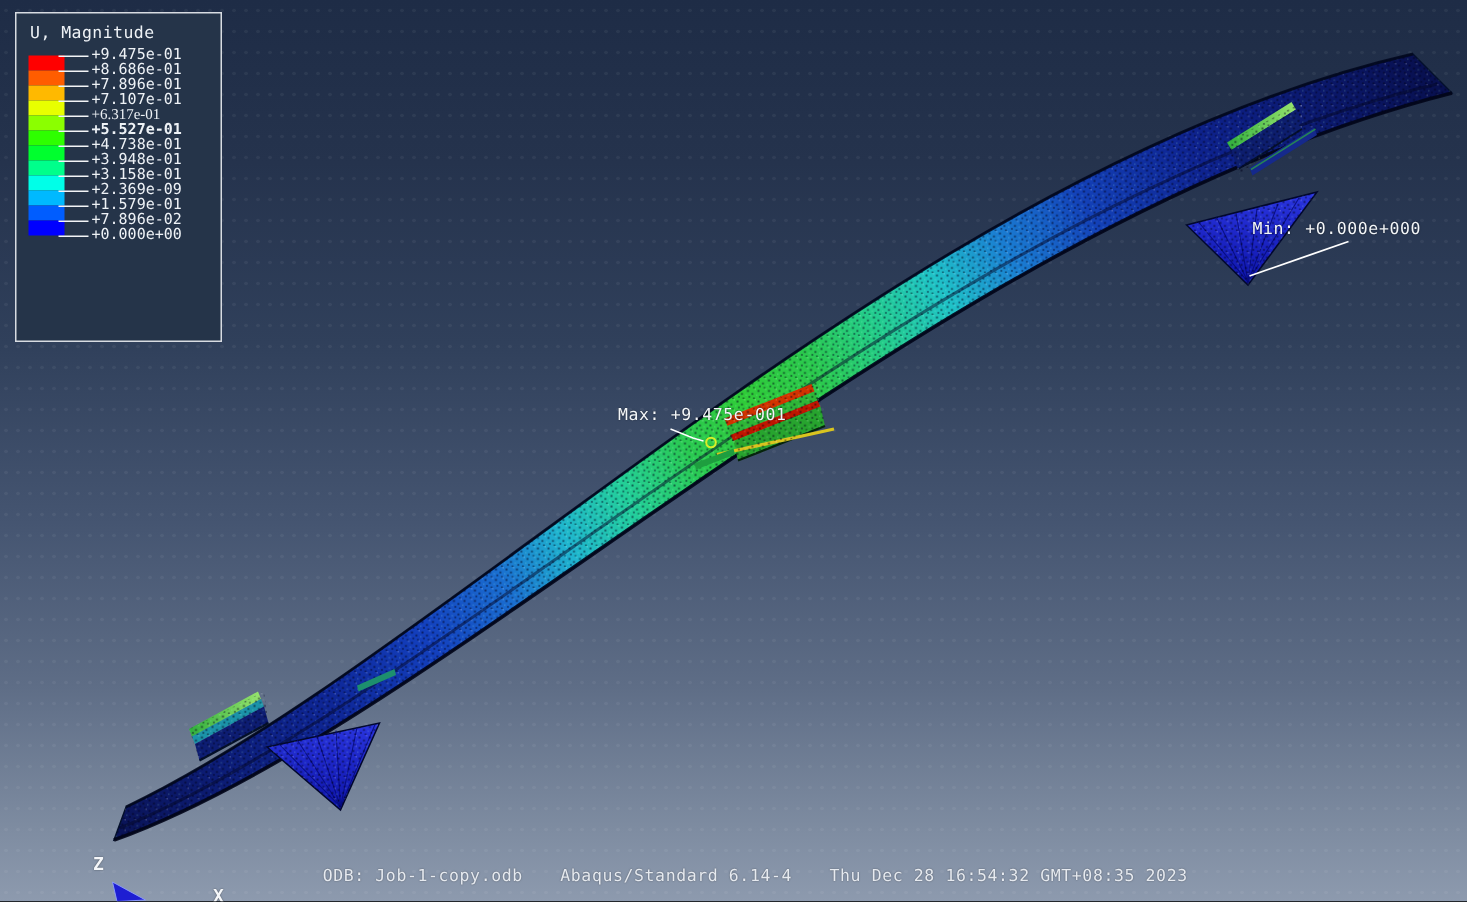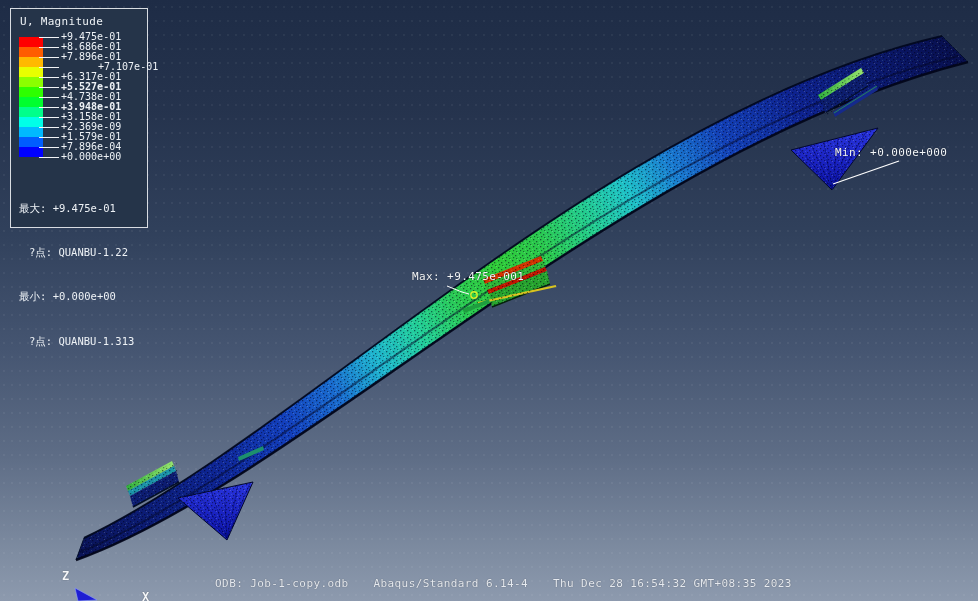--- a/index.html
+++ b/index.html
@@ -156,54 +156,48 @@
         <div class="tick" style="top: 0px;"></div>
         <div class="ticklabel" style="top: 0px;">+9.475e-01</div>
         <div class="swatch" style="top: 10px; background: rgb(255, 93, 0);"></div>
         <div class="tick" style="top: 10px;"></div>
         <div class="ticklabel" style="top: 10px;">+8.686e-01</div>
         <div class="swatch" style="top: 20px; background: rgb(255, 185, 0);"></div>
         <div class="tick" style="top: 20px;"></div>
         <div class="ticklabel" style="top: 20px;">+7.896e-01</div>
         <div class="swatch" style="top: 30px; background: rgb(232, 255, 0);"></div>
         <div class="tick" style="top: 30px;"></div>
-        <div class="ticklabel" style="top: 30px; margin-left: 37px;">+7.107e-01</div>
+        <div class="ticklabel" style="top: 30px;">+7.107e-01</div>
         <div class="swatch" style="top: 40px; background: rgb(139, 255, 0);"></div>
         <div class="tick" style="top: 40px;"></div>
-        <div class="ticklabel" style="top: 40px;">+6.317e-01</div>
+        <div class="ticklabel" style="top: 40px; font-family: Liberation Serif, serif;">+6.317e-01</div>
         <div class="swatch" style="top: 50px; background: rgb(46, 255, 0);"></div>
         <div class="tick" style="top: 50px;"></div>
         <div class="ticklabel" style="top: 50px; font-weight: bold;">+5.527e-01</div>
         <div class="swatch" style="top: 60px; background: rgb(0, 255, 46);"></div>
         <div class="tick" style="top: 60px;"></div>
         <div class="ticklabel" style="top: 60px;">+4.738e-01</div>
         <div class="swatch" style="top: 70px; background: rgb(0, 255, 139);"></div>
         <div class="tick" style="top: 70px;"></div>
-        <div class="ticklabel" style="top: 70px; font-weight: bold;">+3.948e-01</div>
+        <div class="ticklabel" style="top: 70px;">+3.948e-01</div>
         <div class="swatch" style="top: 80px; background: rgb(0, 255, 232);"></div>
         <div class="tick" style="top: 80px;"></div>
         <div class="ticklabel" style="top: 80px;">+3.158e-01</div>
         <div class="swatch" style="top: 90px; background: rgb(0, 185, 255);"></div>
         <div class="tick" style="top: 90px;"></div>
         <div class="ticklabel" style="top: 90px;">+2.369e-09</div>
         <div class="swatch" style="top: 100px; background: rgb(0, 93, 255);"></div>
         <div class="tick" style="top: 100px;"></div>
         <div class="ticklabel" style="top: 100px;">+1.579e-01</div>
         <div class="swatch" style="top: 110px; background: rgb(0, 0, 255);"></div>
         <div class="tick" style="top: 110px;"></div>
-        <div class="ticklabel" style="top: 110px;">+7.896e-04</div>
+        <div class="ticklabel" style="top: 110px;">+7.896e-02</div>
         <div class="tick" style="top: 120px;"></div>
         <div class="ticklabel" style="top: 120px;">+0.000e+00</div>
       </div>
-    <div class="legend-stats">
-      <div>最大: +9.475e-01</div>
-      <div class="indent">?点: QUANBU-1.22</div>
-      <div>最小: +0.000e+00</div>
-      <div class="indent">?点: QUANBU-1.313</div>
-    </div>
   </div>
 
   <div class="ann" style="left:412px;top:270px;">Max: +9.475e-001</div>
   <div class="ann" style="left:835px;top:146px;">Min: +0.000e+000</div>
 
   <div class="axis-label" style="left:62px;top:569px;">Z</div>
   <div class="axis-label" style="left:142px;top:590px;">X</div>
 
   <div class="statusline">
     <span>ODB: Job-1-copy.odb</span><span>Abaqus/Standard 6.14-4</span><span>Thu Dec 28 16:54:32 GMT+08:35 2023</span>

